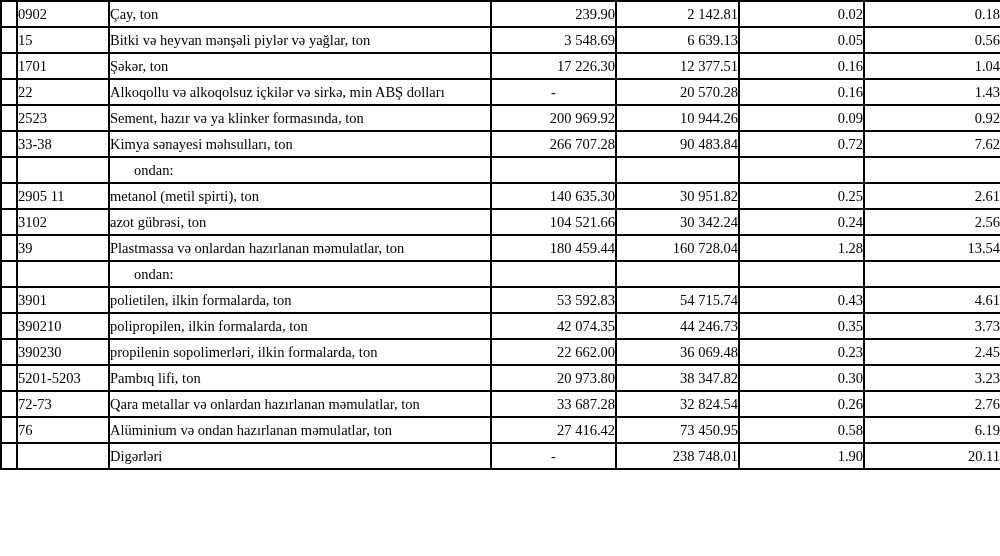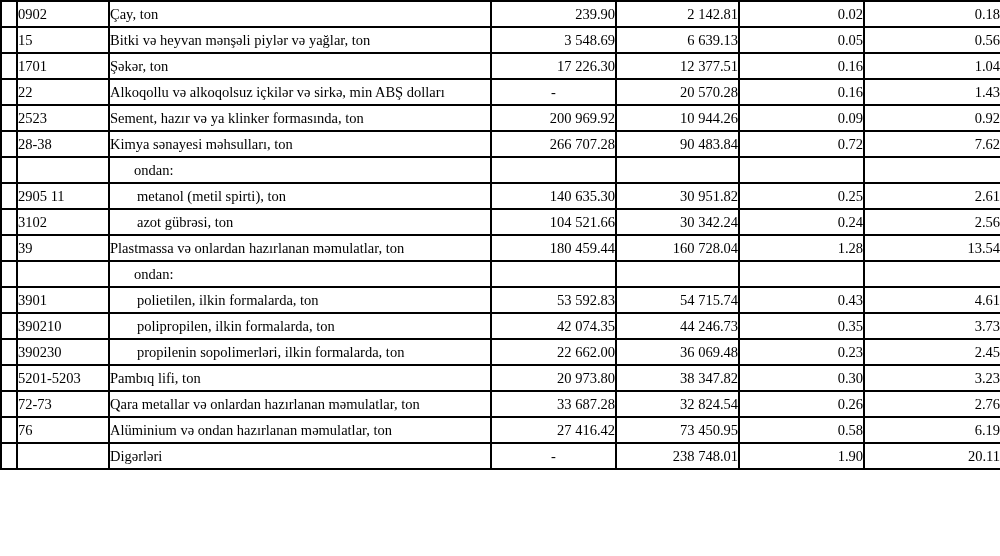--- a/index.html
+++ b/index.html
@@ -18,21 +18,21 @@
     font-size: 14.5px;
     line-height: 1;
     color: #000000;
     white-space: nowrap;
     overflow: hidden;
     vertical-align: middle;
   }
   td.col-blank { }
   td.col-code { padding-left: 3px; }
   td.col-name { padding-left: 4px; }
-  td.col-name.indent-1 { padding-left: 27px; }
+  td.col-name.indent-1 { }
   td.col-name.indent-2 { padding-left: 24px; }
   td.col-num { text-align: right; padding-right: 13px; }
   td.col-num.dash { text-align: center; padding-right: 0; }
 </style>
 </head>
 <body>
 
 <div class="page">
   <table class="data-table">
     <colgroup>
@@ -85,21 +85,21 @@
           <td class="col-blank"></td>
           <td class="col-code">2523</td>
           <td class="col-name indent-0">Sement, hazır və ya klinker formasında, ton</td>
           <td class="col-num">200 969.92</td>
           <td class="col-num">10 944.26</td>
           <td class="col-num">0.09</td>
           <td class="col-num">0.92</td>
         </tr>
         <tr>
           <td class="col-blank"></td>
-          <td class="col-code">28-38</td>
+          <td class="col-code">33-38</td>
           <td class="col-name indent-0">Kimya sənayesi məhsulları, ton</td>
           <td class="col-num">266 707.28</td>
           <td class="col-num">90 483.84</td>
           <td class="col-num">0.72</td>
           <td class="col-num">7.62</td>
         </tr>
         <tr>
           <td class="col-blank"></td>
           <td class="col-code"></td>
           <td class="col-name indent-2">ondan:</td>

